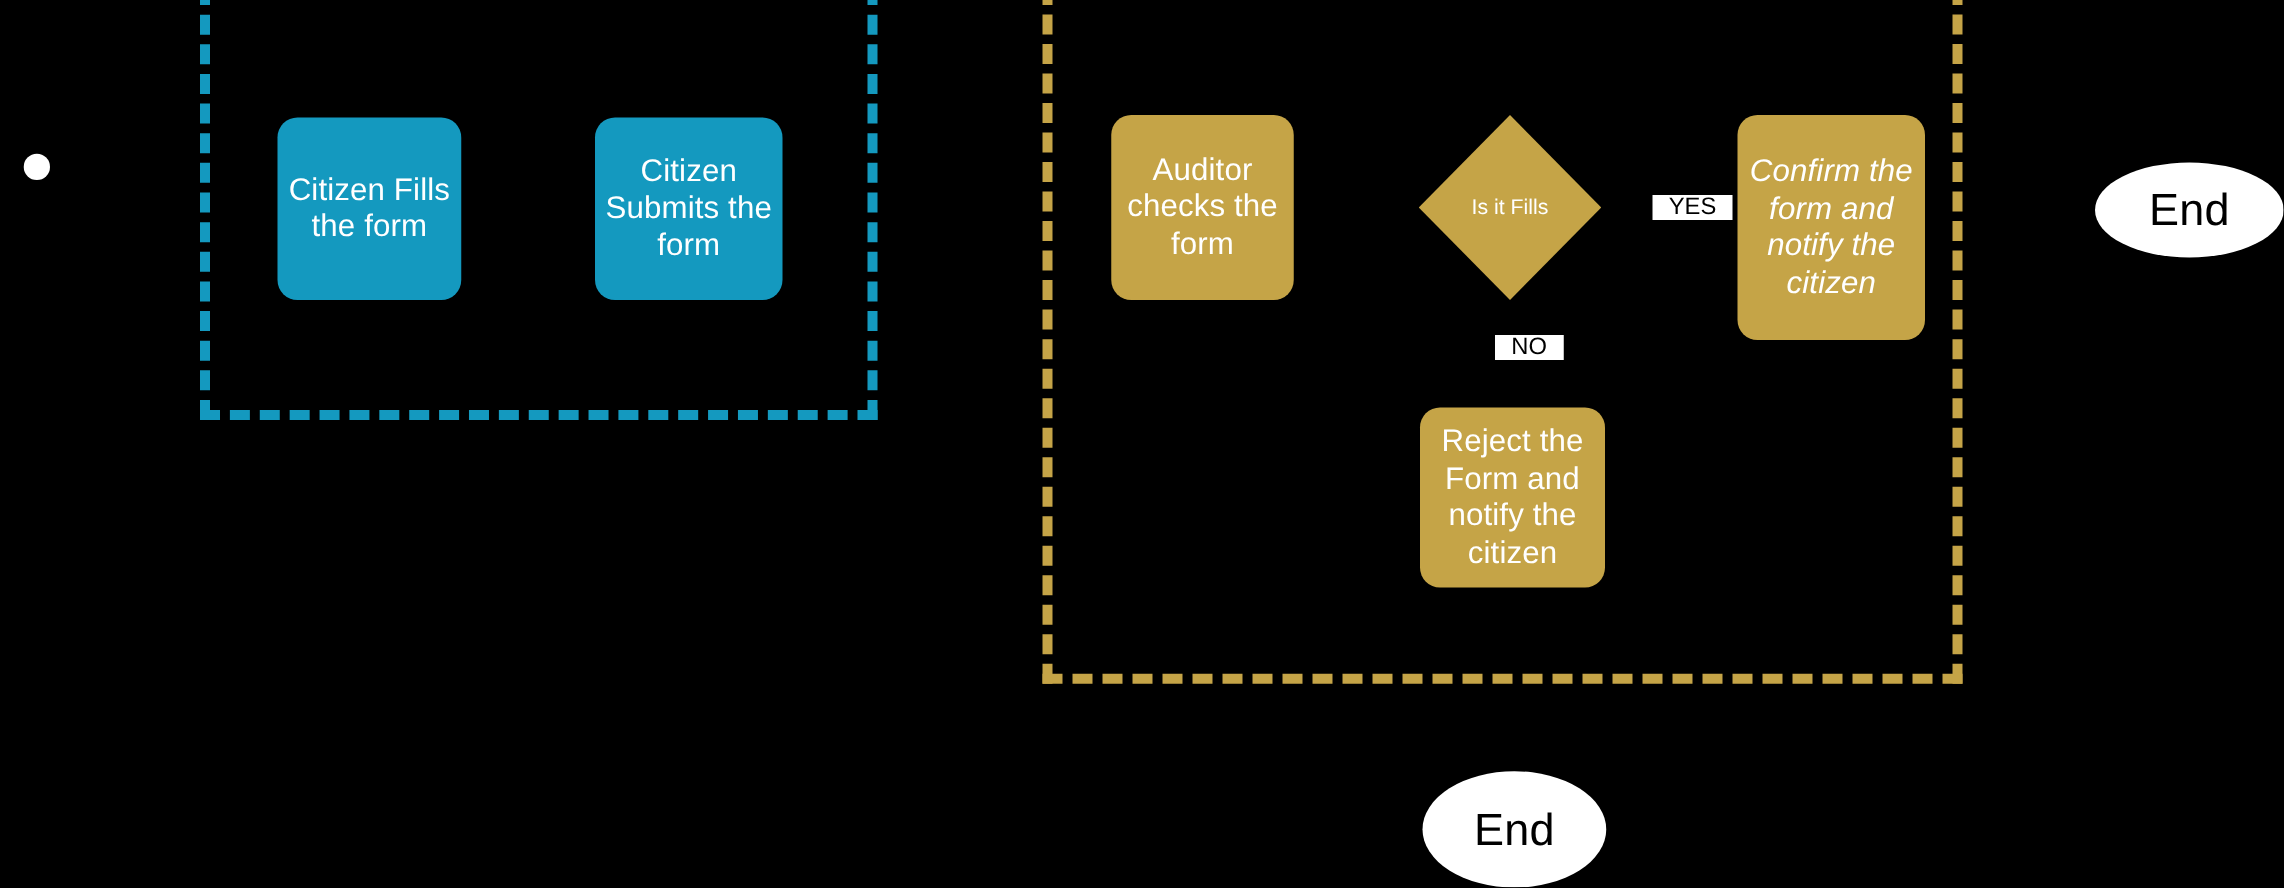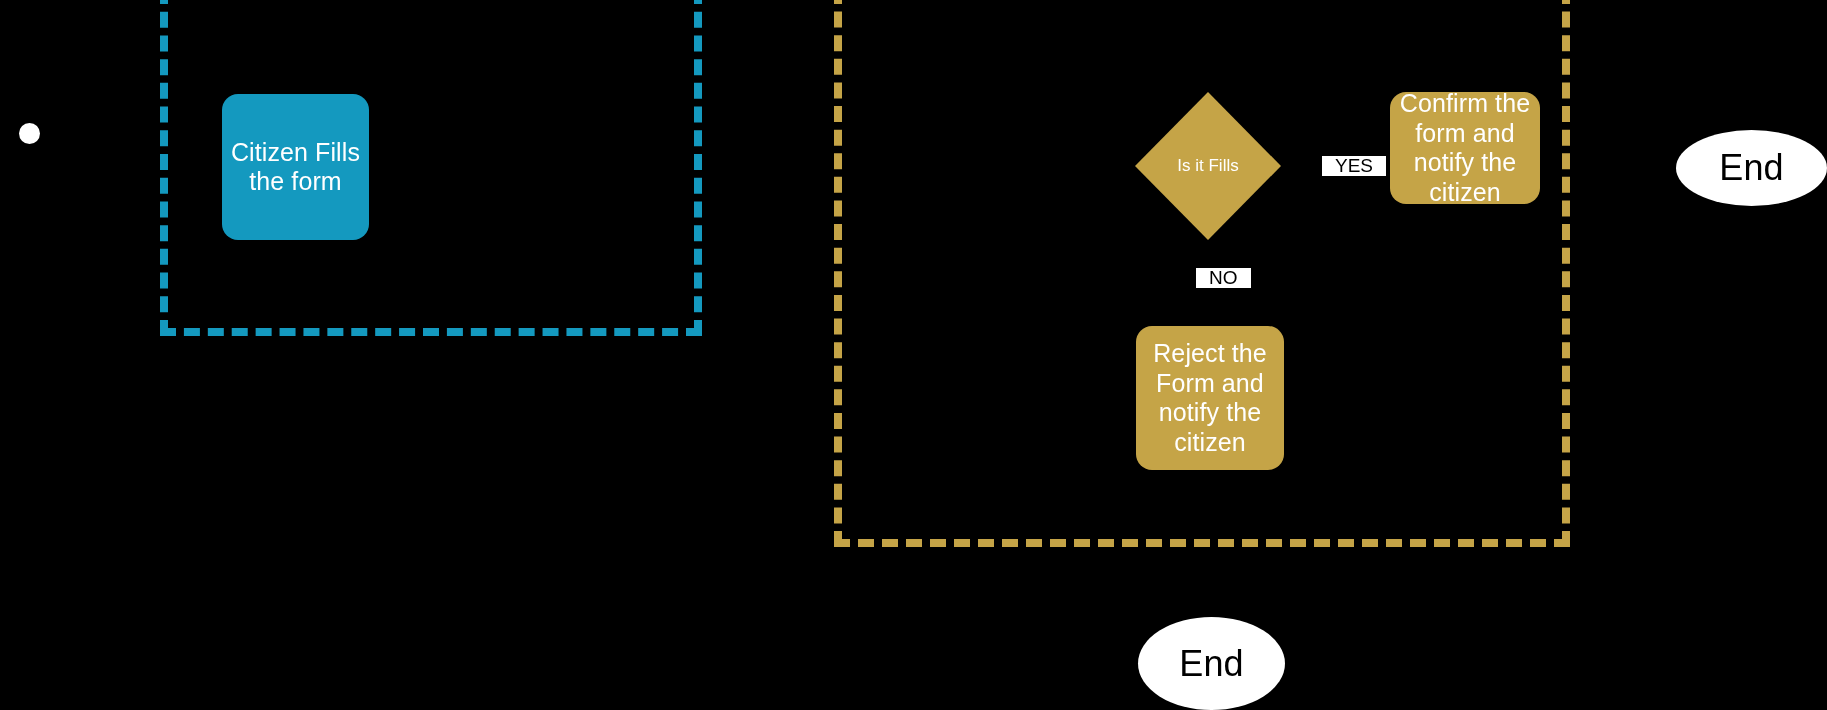--- a/index.html
+++ b/index.html
@@ -66,21 +66,21 @@
     line-height: 1.18;
     padding: 4px 8px;
     letter-spacing: 0.1px;
   }
   .task-blue { background: #1499bf; }
   .task-gold { background: #c5a447; }
 
   .task-fill      { left: 222px; top: 94px;  width: 147px; height: 146px; }
   .task-submit    { left: 476px; top: 94px;  width: 150px; height: 146px; }
   .task-auditor   { left: 889px; top: 92px;  width: 146px; height: 148px; }
-  .task-confirm   { left: 1390px; top: 92px; width: 150px; height: 112px; }
+  .task-confirm   { left: 1390px; top: 92px; width: 150px; height: 180px; font-style: italic; }
   .task-reject    { left: 1136px; top: 326px; width: 148px; height: 144px; }
 
   
   .decision {
     position: absolute;
     left: 1135px;
     top: 92px;
     width: 146px;
     height: 148px;
   }
@@ -136,21 +136,23 @@
 <div id="canvas">
 
   <div class="lane lane-citizen"></div>
 
   <div class="lane lane-auditor"></div>
 
   <div class="start-event"></div>
 
   <div class="task task-blue task-fill">Citizen Fills the form</div>
 
+  <div class="task task-blue task-submit">Citizen Submits the form</div>
 
+  <div class="task task-gold task-auditor">Auditor checks the form</div>
 
   <div class="decision">
     <div class="diamond-shape"></div>
     <div class="diamond-label">Is it Fills</div>
   </div>
 
   <div class="edge-label label-yes">YES</div>
 
   <div class="edge-label label-no">NO</div>
 

